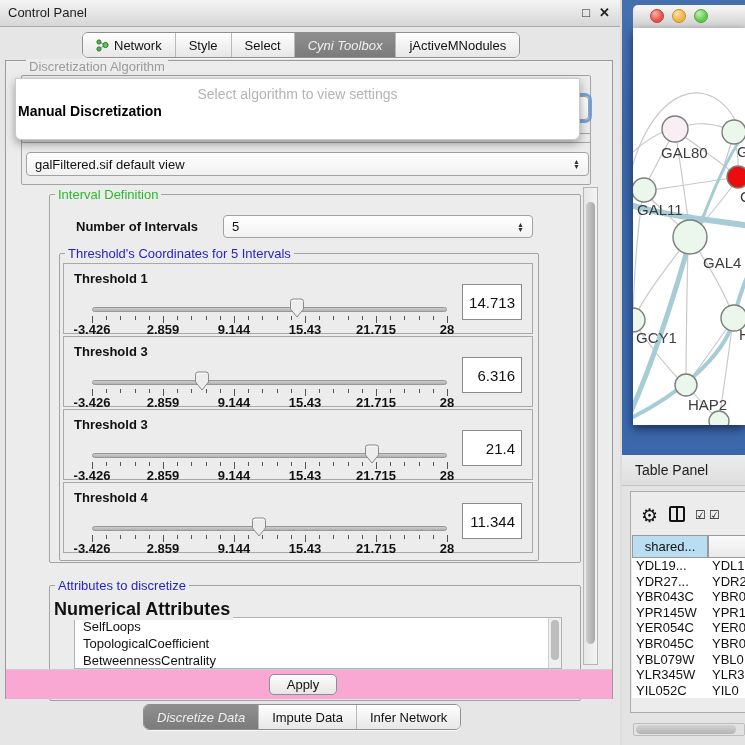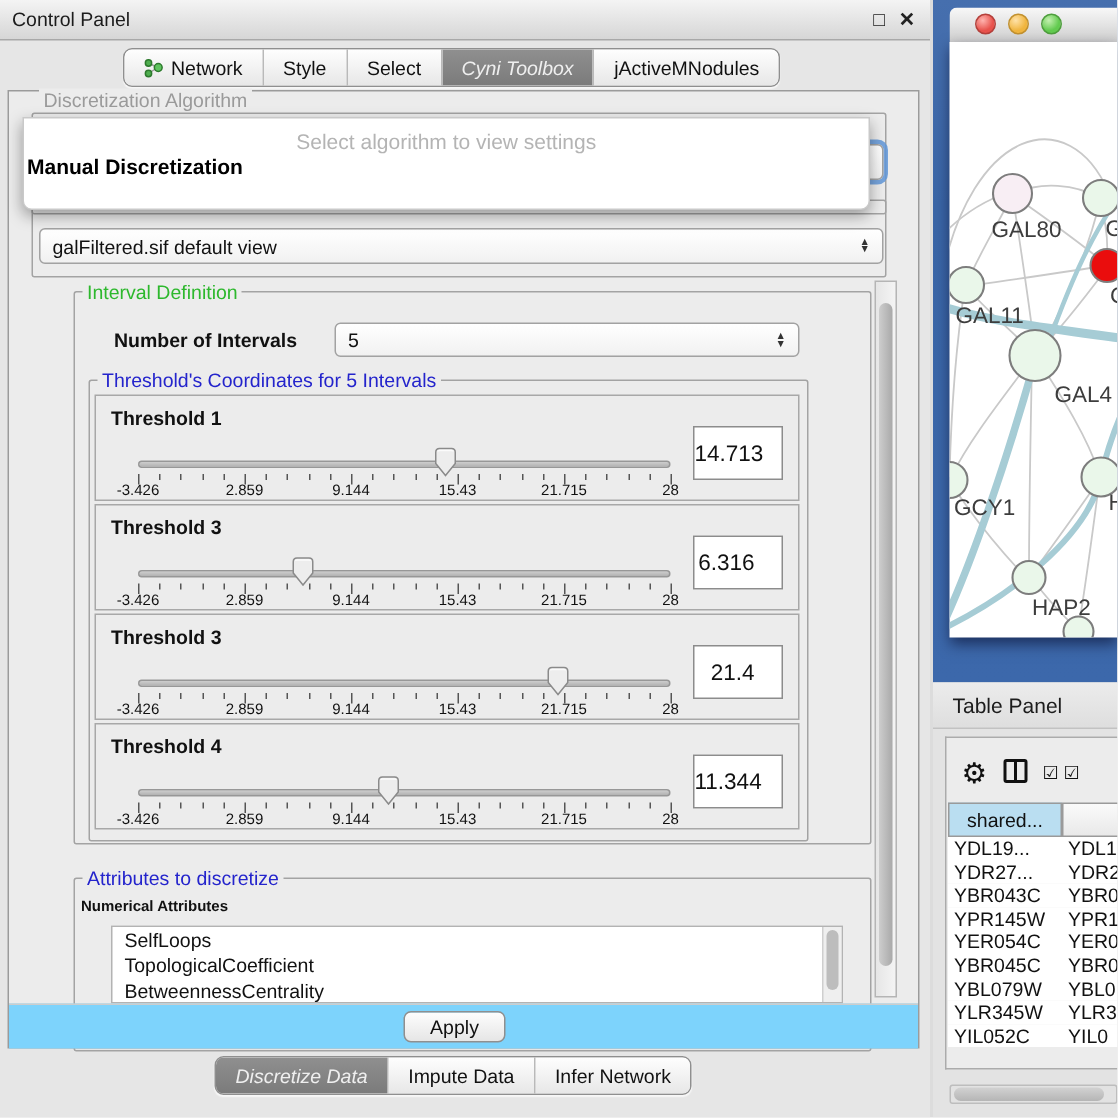--- a/index.html
+++ b/index.html
@@ -32,32 +32,32 @@
   #algo-opt0{top:24px;font-weight:700;}
   #algo-opt1{top:41px;}
   
   .th-row{position:absolute;left:57px;width:470px;height:71px;border:1px solid #a8a8a8;background:#ececec;box-sizing:border-box;}
   .th-label{position:absolute;left:10px;top:7px;font-size:13px;font-weight:700;color:#111;}
   .th-track{position:absolute;left:28px;top:43px;width:355px;height:5px;background:linear-gradient(#cdcdcd,#b2b2b2);border:1px solid #979797;border-radius:3px;box-sizing:border-box;}
   .th-thumb{position:absolute;top:34px;width:16px;height:20px;z-index:2;}
   .tick{position:absolute;width:1px;background:#555;}
   .tick.major{height:7px;top:52px;}
   .tick.minor{height:4px;top:52px;}
-  .tick-label{position:absolute;top:58px;font-size:10px;font-weight:400;color:#111;transform:translateX(-50%);white-space:nowrap;}
-  .th-value{position:absolute;left:398px;top:20px;width:60px;height:36px;background:#fff;border:1px solid #8c8c8c;font-size:15px;color:#111;text-align:right;line-height:36px;padding-right:18px;box-sizing:border-box;}
+  .tick-label{position:absolute;top:58px;font-size:13px;font-weight:700;color:#111;transform:translateX(-50%);white-space:nowrap;}
+  .th-value{position:absolute;left:398px;top:20px;width:60px;height:36px;background:#fff;border:1px solid #8c8c8c;font-size:15px;color:#111;text-align:right;line-height:36px;padding-right:6px;box-sizing:border-box;}
   
   #attr-list{position:absolute;left:68px;top:556px;width:488px;height:52px;background:#fff;border:1px solid #b3b3b3;overflow:hidden;box-sizing:border-box;}
   .attr-item{font-size:13px;color:#111;line-height:17px;padding-left:8px;white-space:nowrap;}
   #attr-scroll{position:absolute;right:0;top:0;width:13px;height:100%;background:#efefef;border-left:1px solid #cfcfcf;box-sizing:border-box;}
   #attr-thumb{position:absolute;left:2px;top:2px;width:8px;height:40px;background:#bdbdbd;border-radius:4px;}
   
   #main-scroll{position:absolute;left:577px;top:126px;width:15px;height:478px;background:linear-gradient(to right,#e6e6e6,#f4f4f4);border:1px solid #b5b5b5;box-sizing:border-box;}
   #main-thumb{position:absolute;left:2px;top:14px;width:9px;height:442px;background:linear-gradient(to right,#cdcdcd,#a9a9a9);border-radius:5px;}
   
-  #apply-bar{position:absolute;left:0;top:608px;width:606px;height:29px;background:#7dd3fc;border-top:1px solid #cdcdcd;}
+  #apply-bar{position:absolute;left:0;top:608px;width:606px;height:29px;background:#f9a8d4;border-top:1px solid #cdcdcd;}
   #apply-btn{position:absolute;left:263px;top:4px;width:68px;height:21px;background:linear-gradient(#fdfdfd,#e6e6e6);border:1px solid #8f8f8f;border-radius:5px;font-size:13px;color:#111;text-align:center;line-height:19px;box-sizing:border-box;cursor:default;}
   
   #net-window{position:absolute;left:622px;top:0;width:123px;height:455px;background:linear-gradient(#466fae,#3a65a6 30%,#3c68ab);}
   #net-titlebar{position:absolute;left:11px;top:5px;width:112px;height:23px;background:linear-gradient(#f8f8f8,#cfcfcf);border-radius:5px 0 0 0;border-bottom:1px solid #9d9d9d;}
   .light{position:absolute;top:4px;width:14px;height:14px;border-radius:50%;box-sizing:border-box;}
   #net-canvas{position:absolute;left:11px;top:28px;width:112px;height:397px;background:#fff;box-shadow:0 4px 9px rgba(0,0,30,.55);overflow:hidden;}
   
   #table-panel{position:absolute;left:622px;top:455px;width:123px;height:290px;background:#e3e3e3;}
   #tp-header{position:absolute;left:0;top:0;width:123px;height:30px;background:linear-gradient(#ececec,#dedede);border-bottom:1px solid #c2c2c2;}
   #tp-title{position:absolute;left:13px;top:7px;font-size:14px;color:#1c1c1c;}
@@ -317,21 +317,21 @@
             <div class="th-thumb" style="left: 186.848px;"><svg width="16" height="20" viewBox="0 0 16 20">
                 <path d="M1.5,3.5 Q1.5,1 4,1 L12,1 Q14.5,1 14.5,3.5 L14.5,11 L8,19 L1.5,11 Z" fill="#ededed" stroke="#8a8a8a"></path>
                 <path d="M3,3 Q3,2.4 4,2.4 L12,2.4 Q13,2.4 13,3" fill="none" stroke="#fbfbfb"></path>
               </svg></div>
             <div class="th-value">11.344</div>
           </div>
         </div>
 
       <div class="group" style="left:43px;top:524px;width:530px;height:114px;"></div>
       <span class="group-title" style="left:49px;top:517px;color:#2424cc;">Attributes to discretize</span>
-      <span style="position:absolute;left:45px;top:538px;font-size:10px;font-weight:700;color:#111;background:#ececec;padding:0 3px;z-index:2;text-align:center;">Numerical Attributes</span>
+      <span style="position:absolute;left:45px;top:538px;font-size:18px;font-weight:700;color:#111;background:#ececec;padding:0 3px;z-index:2;text-align:center;">Numerical Attributes</span>
       <div id="attr-list">
         <div id="attr-items">
             <div class="attr-item">SelfLoops</div>
             <div class="attr-item">TopologicalCoefficient</div>
             <div class="attr-item">BetweennessCentrality</div>
           </div>
         <div id="attr-scroll">
             <div id="attr-thumb"></div>
           </div>
       </div>

